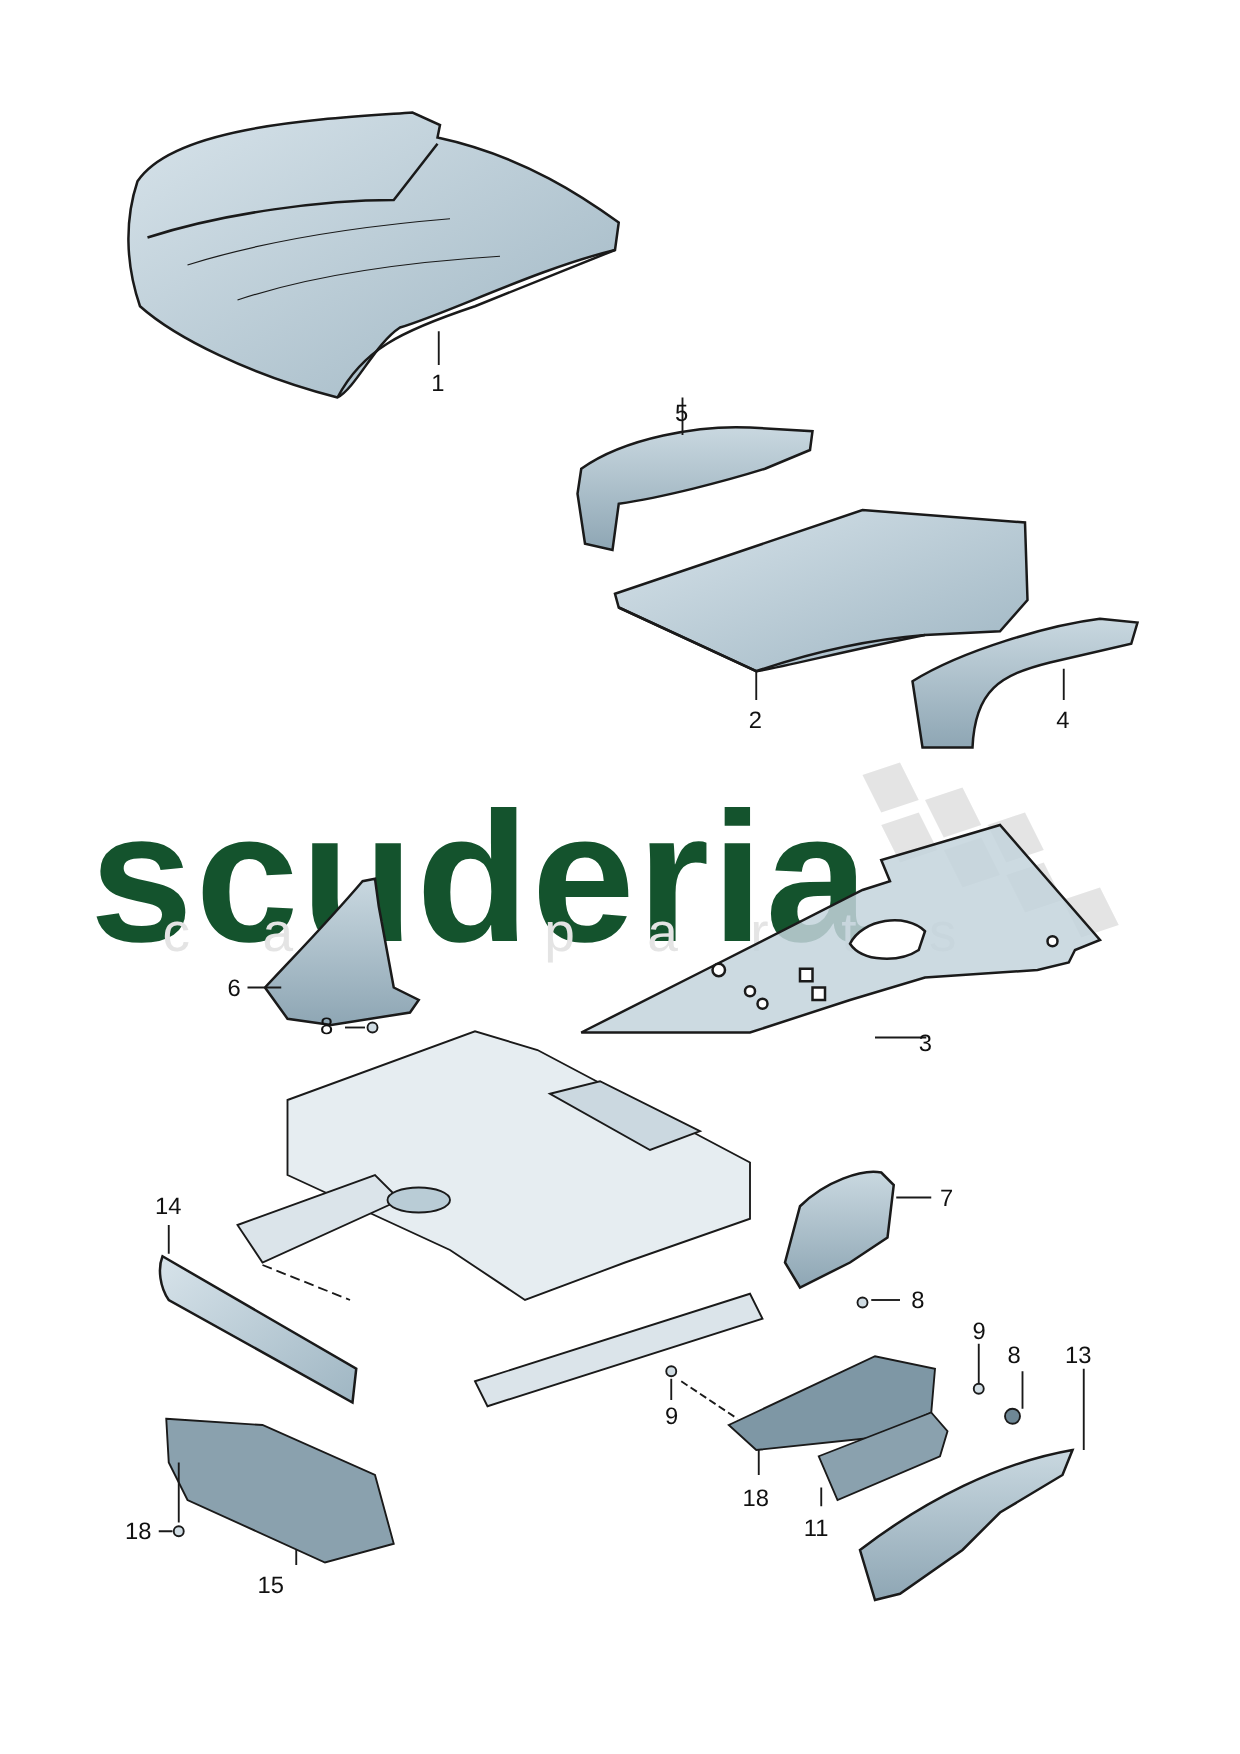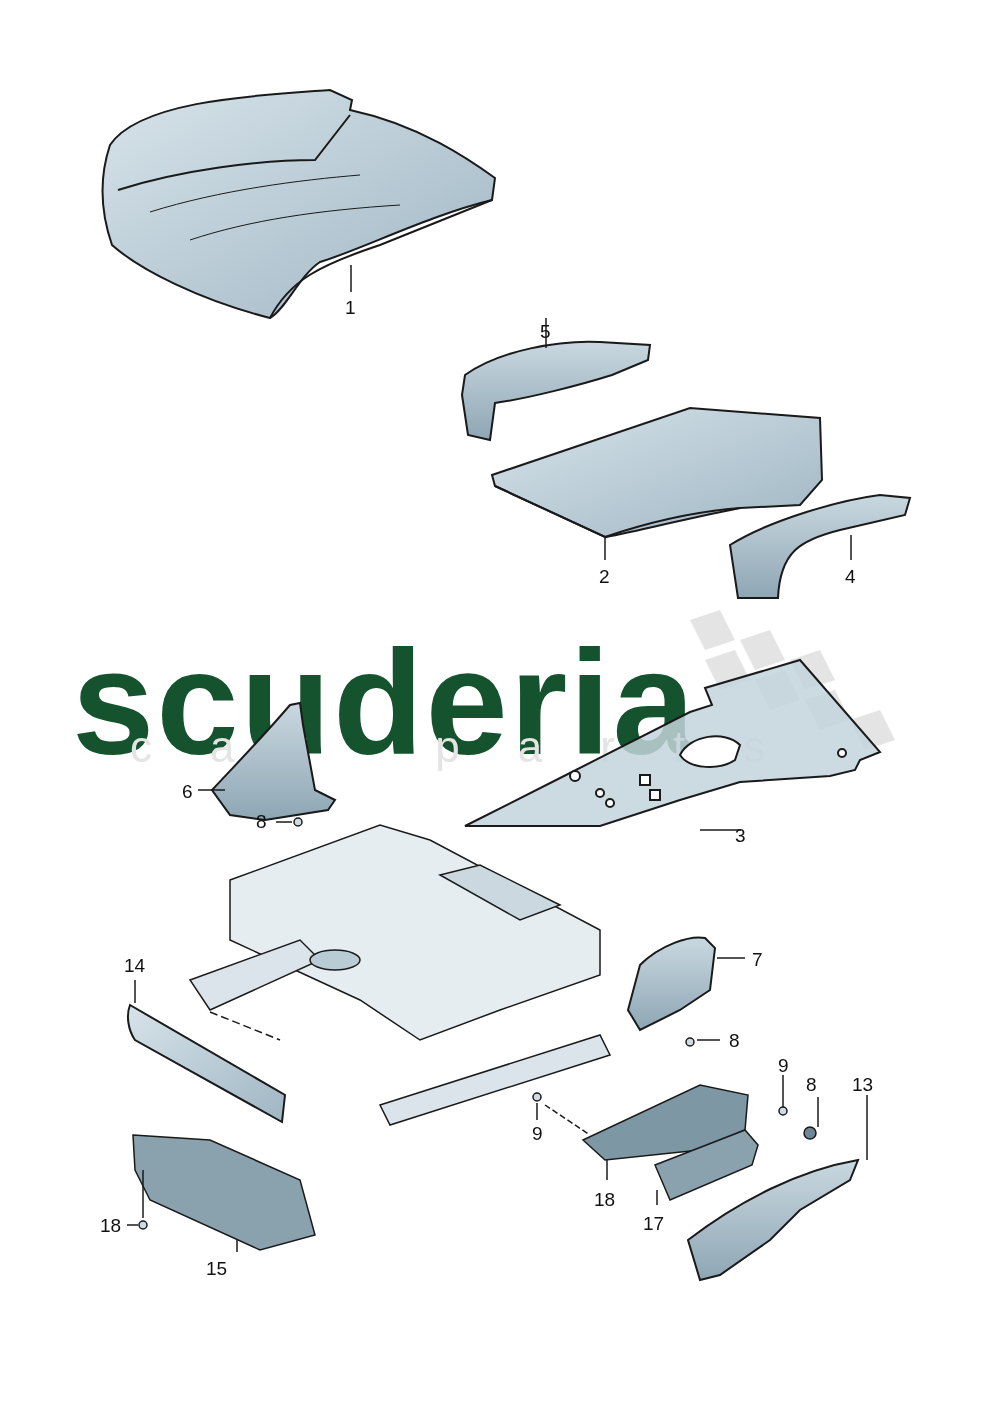--- a/index.html
+++ b/index.html
@@ -154,15 +154,15 @@
 <div class="label" style="left:182px;top:782px">6</div>
 <div class="label" style="left:256px;top:812px">8</div>
 <div class="label" style="left:752px;top:950px">7</div>
 <div class="label" style="left:729px;top:1031px">8</div>
 <div class="label" style="left:124px;top:956px">14</div>
 <div class="label" style="left:532px;top:1124px">9</div>
 <div class="label" style="left:778px;top:1056px">9</div>
 <div class="label" style="left:806px;top:1075px">8</div>
 <div class="label" style="left:852px;top:1075px">13</div>
 <div class="label" style="left:594px;top:1190px">18</div>
-<div class="label" style="left:643px;top:1214px">17</div>
+<div class="label" style="left:643px;top:1214px">11</div>
 <div class="label" style="left:100px;top:1216px">18</div>
 <div class="label" style="left:206px;top:1259px">15</div>
 
 </body></html>

